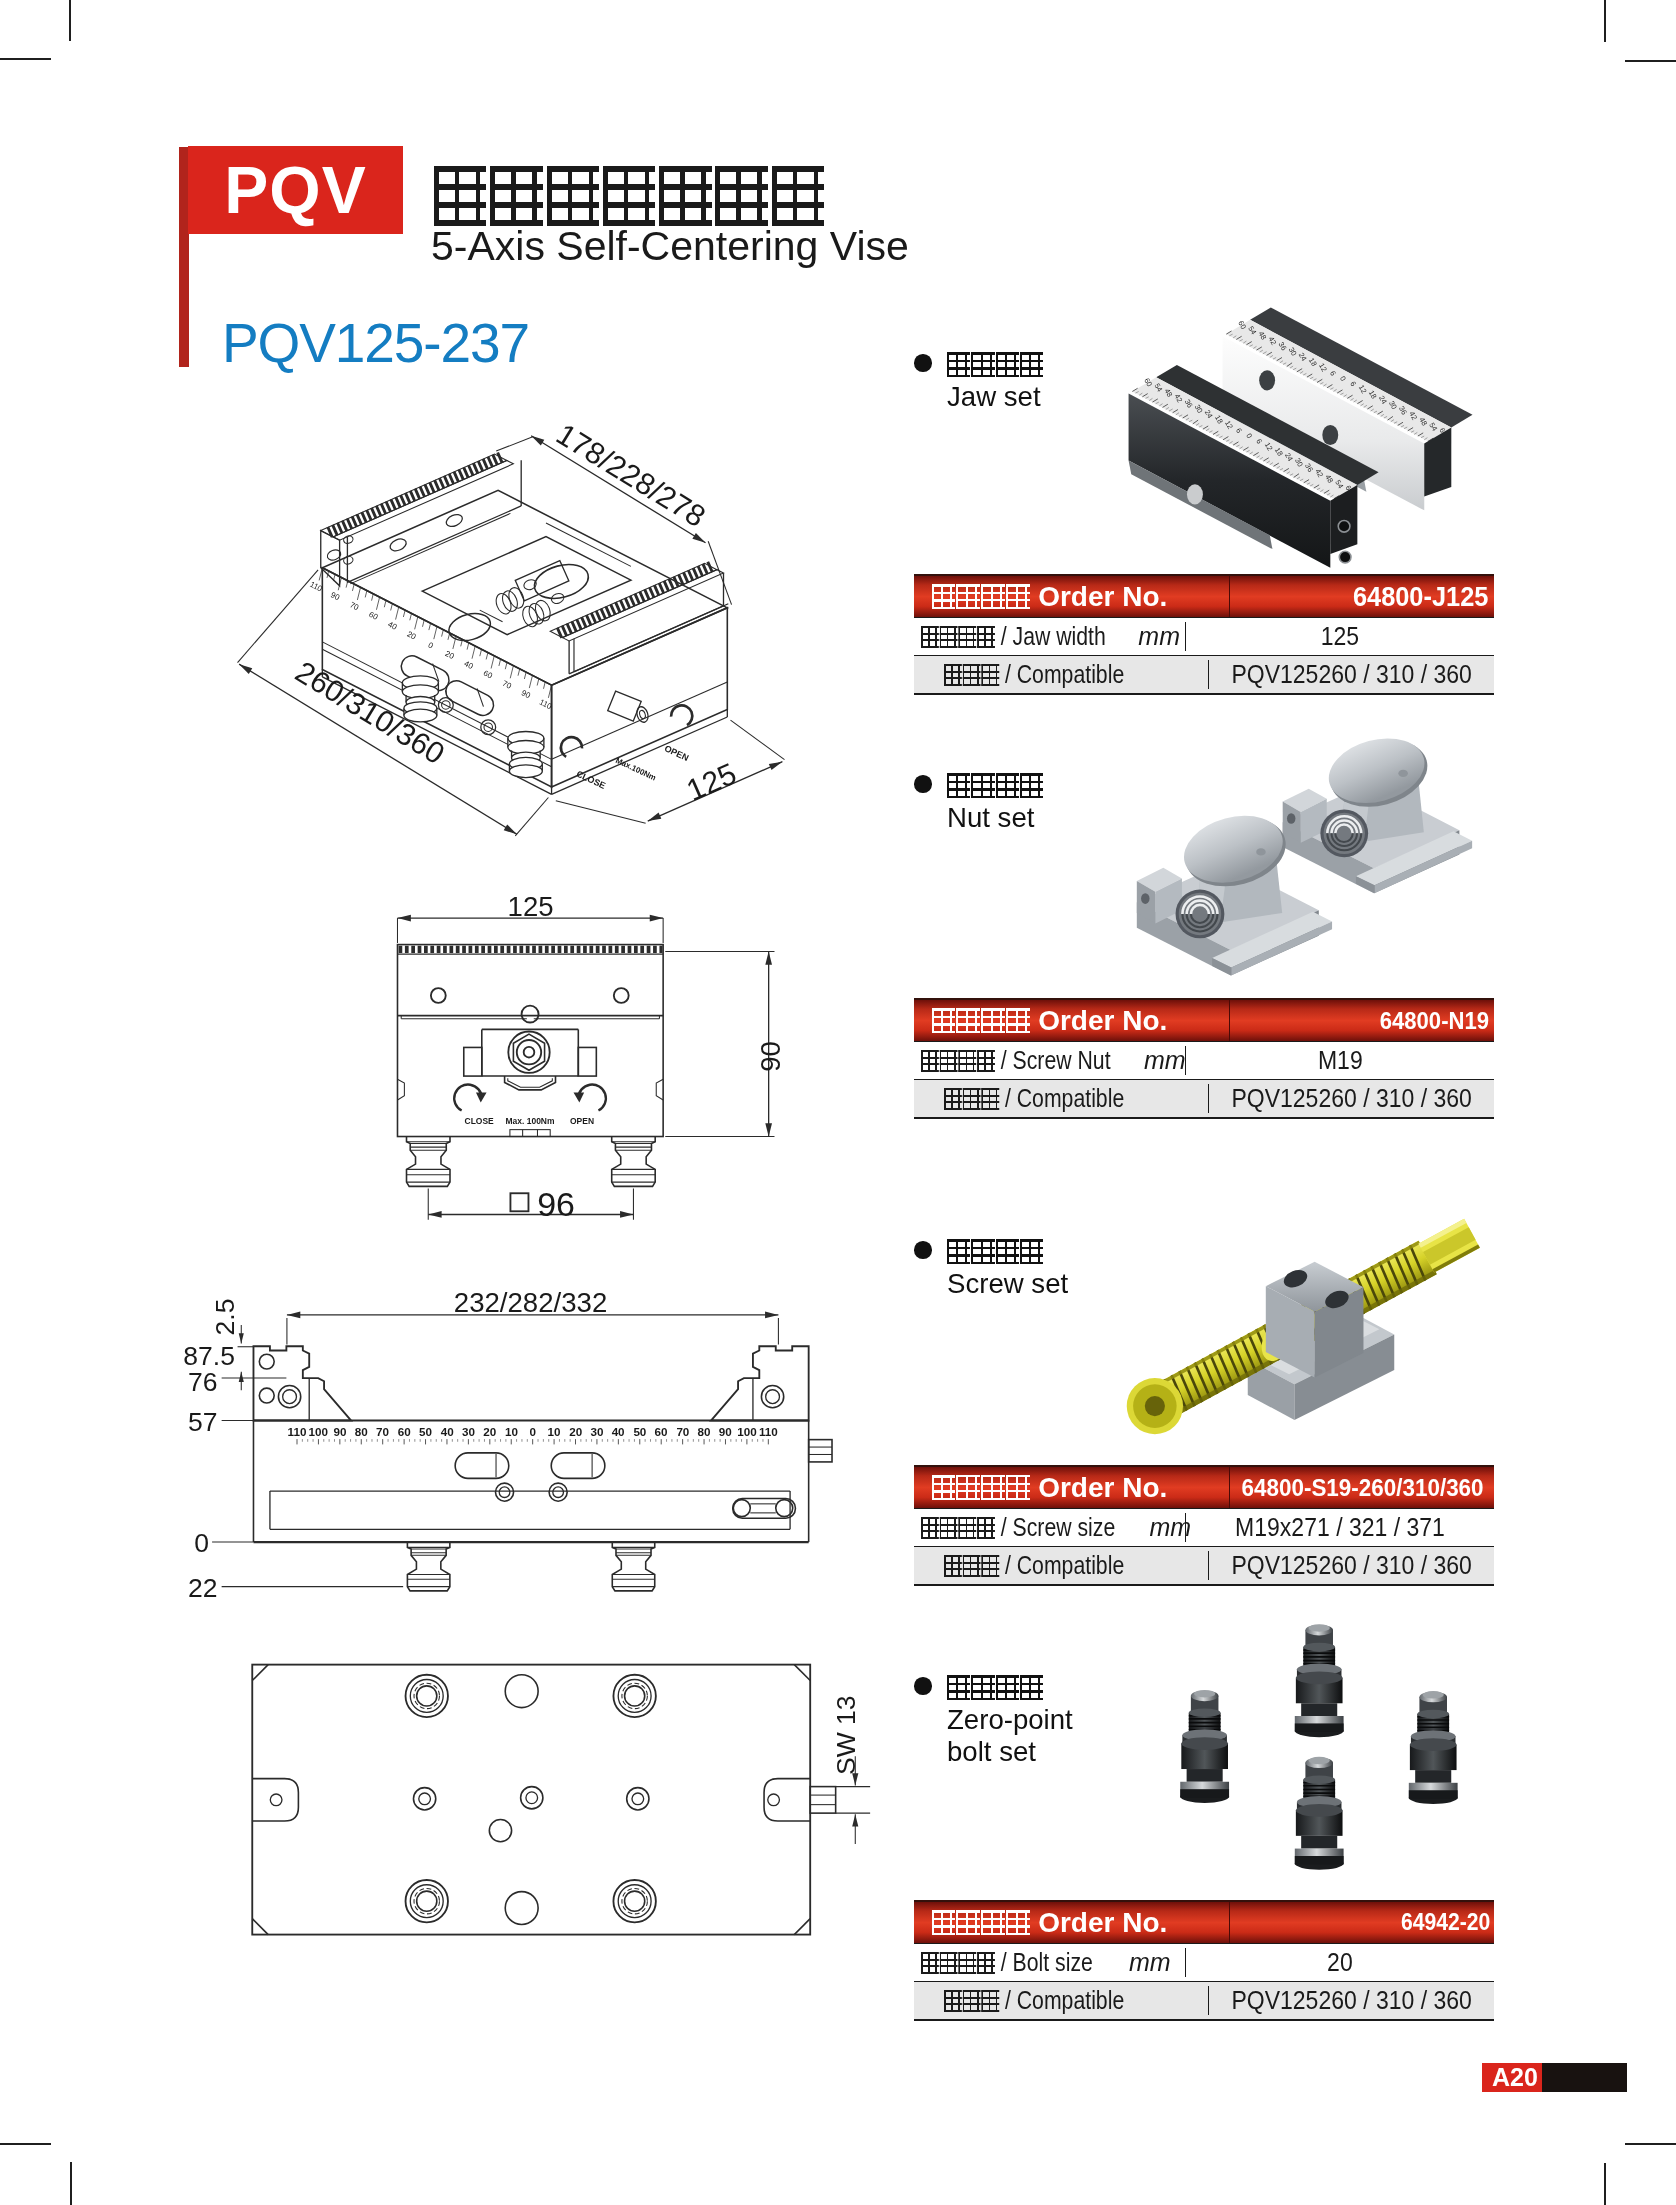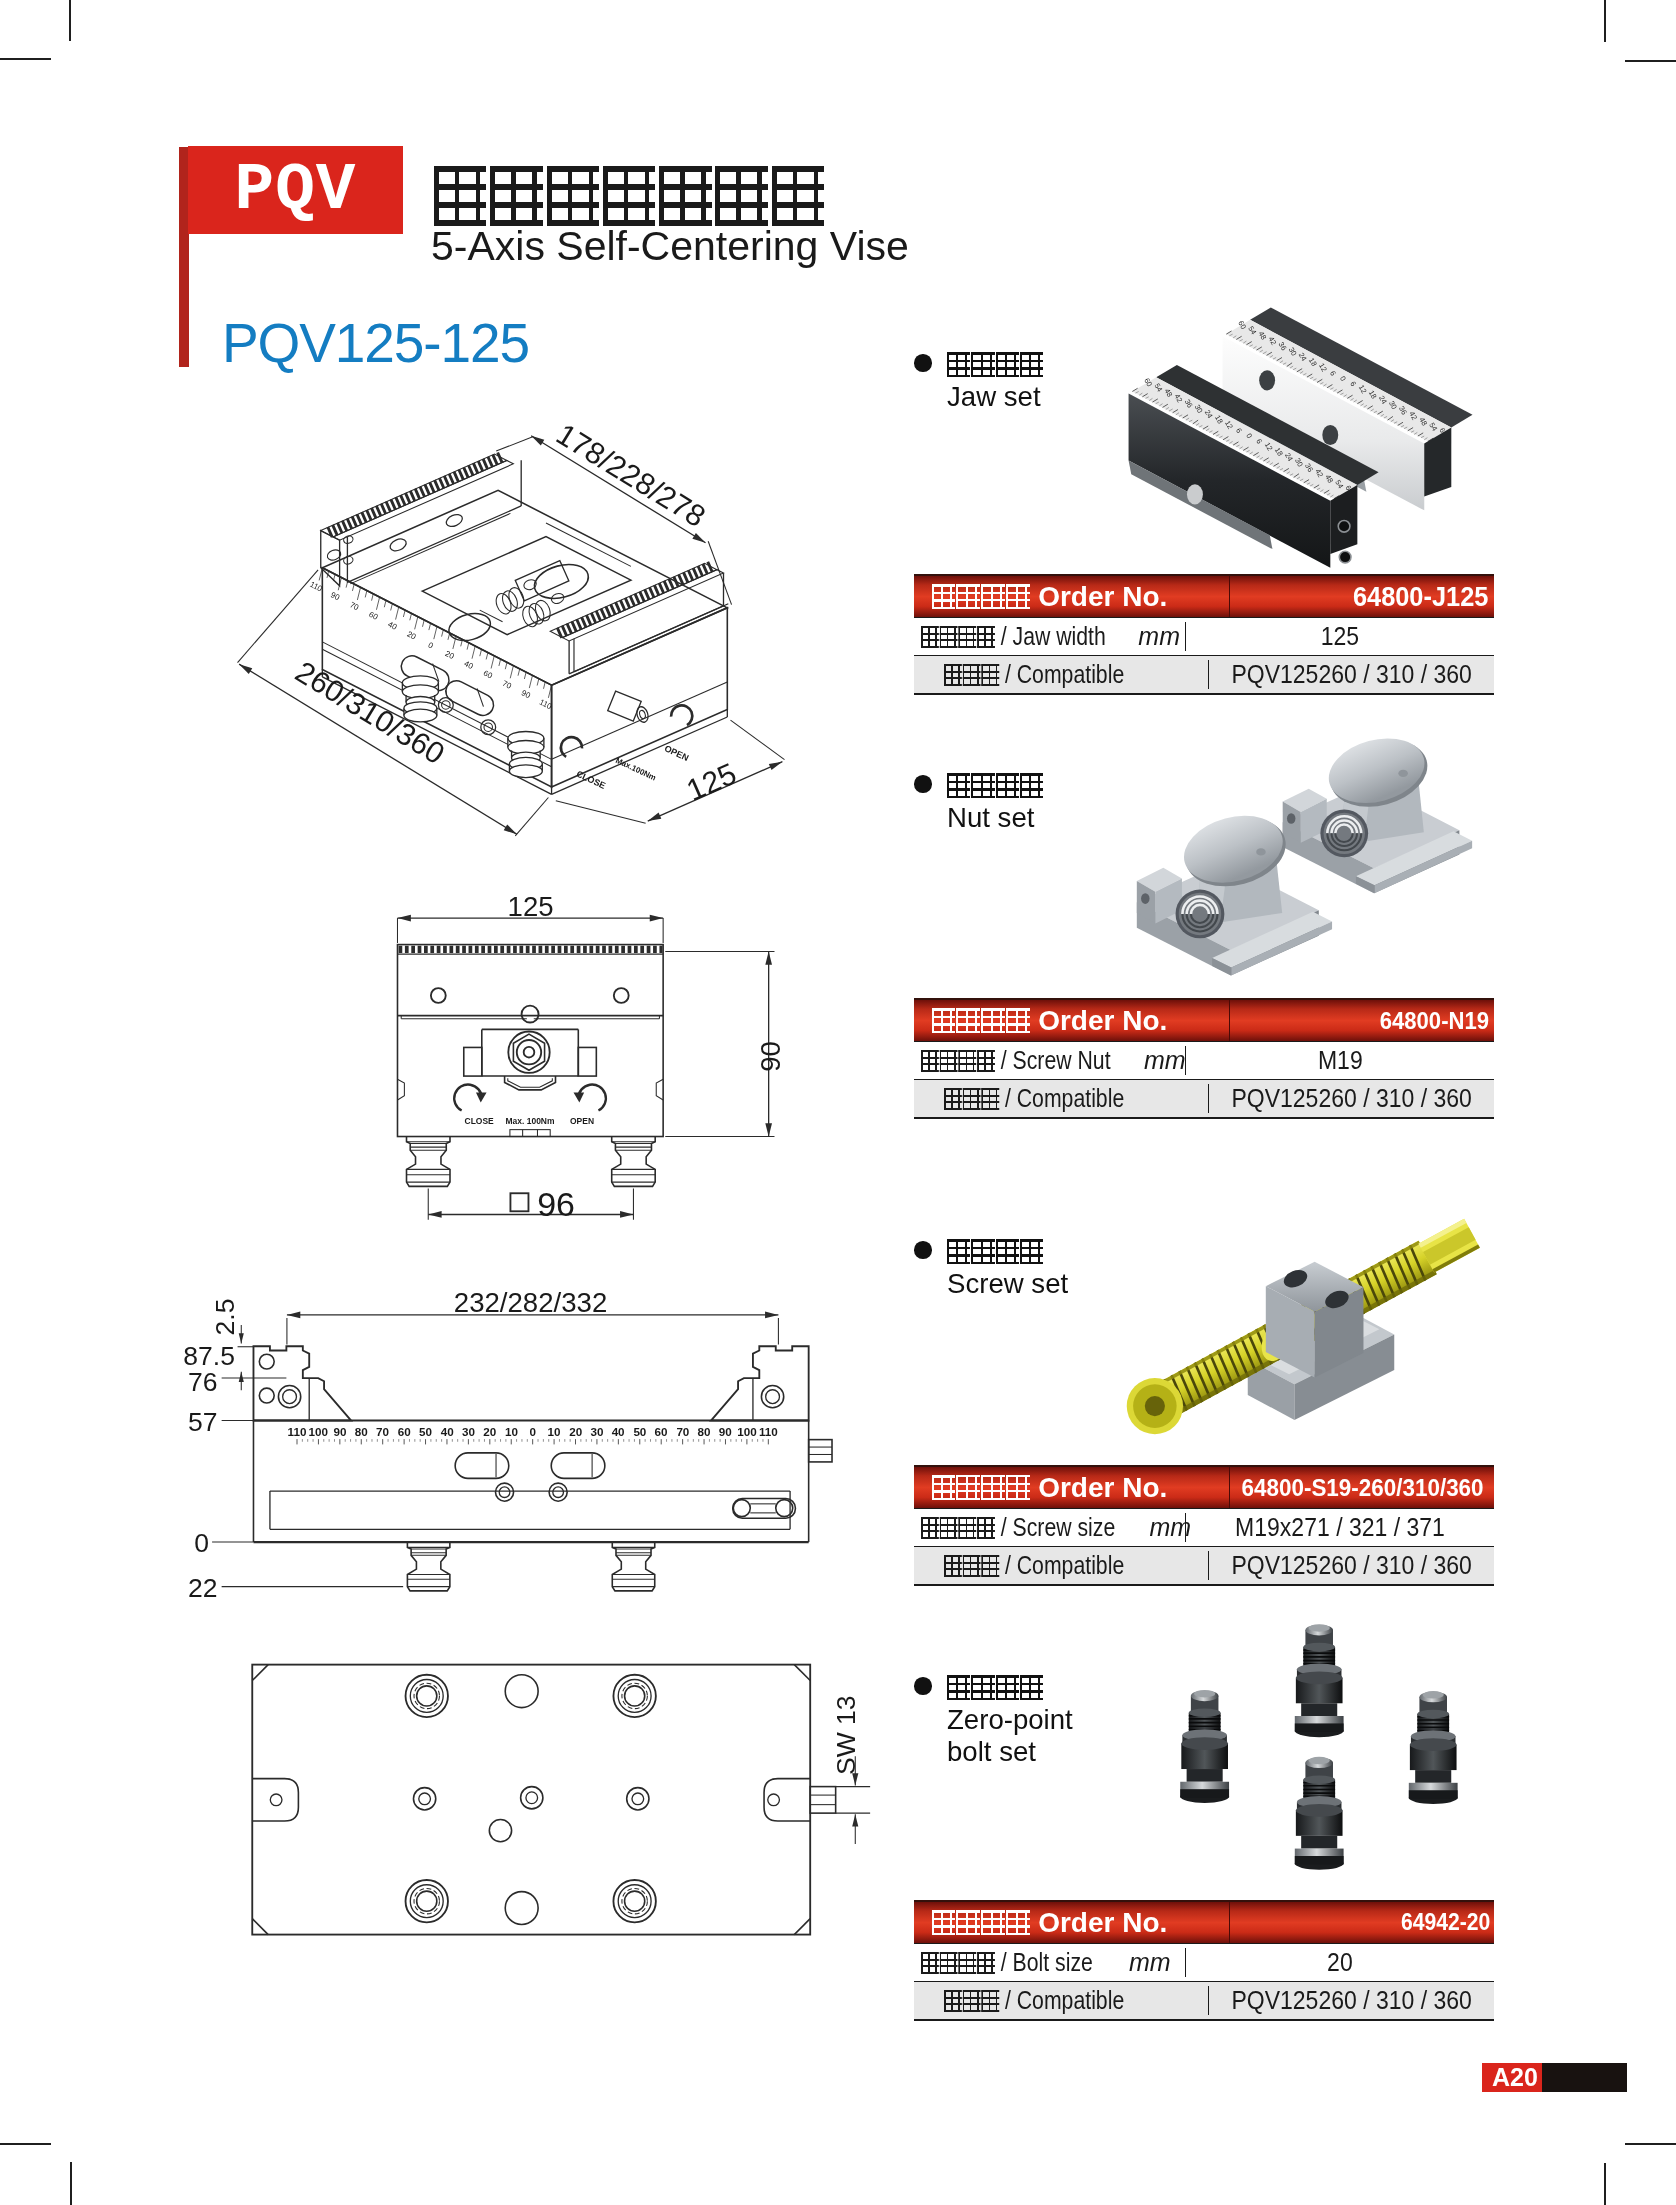--- a/index.html
+++ b/index.html
@@ -36,26 +36,26 @@
 <div class="cm" style="left:0;top:58px;width:51px;height:2.1px;"></div>
 <div class="cm" style="left:1604px;top:0;width:2.1px;height:42px;"></div>
 <div class="cm" style="left:1625px;top:60px;width:51px;height:2.1px;"></div>
 <div class="cm" style="left:0;top:2143px;width:51px;height:2.1px;"></div>
 <div class="cm" style="left:70px;top:2162px;width:2.1px;height:43px;"></div>
 <div class="cm" style="left:1625px;top:2143px;width:51px;height:2.1px;"></div>
 <div class="cm" style="left:1604px;top:2163px;width:2.1px;height:42px;"></div>
 
 <div class="abs" style="left:179px;top:147px;width:9.5px;height:220px;background:#b1241c;"></div>
 <div class="abs" style="left:188px;top:146px;width:215px;height:88px;background:#da251c;
-  display:flex;align-items:center;justify-content:center;font-family:Liberation Mono, monospace;">
+  display:flex;align-items:center;justify-content:center;">
   <span style="color:#fff;font-weight:bold;font-size:66px;letter-spacing:1.1px;">PQV</span>
 </div>
 <div class="abs tt" style="left:434px;top:161px;font-size:64px;color:#1a1a1a;"><span class="cj"></span><span class="cj"></span><span class="cj"></span><span class="cj"></span><span class="cj"></span><span class="cj"></span><span class="cj"></span></div>
 <div class="abs" style="left:431px;top:223px;font-size:41px;color:#1a1a1a;">5-Axis Self-Centering Vise</div>
-<div class="abs" style="left:222px;top:311px;font-size:55px;letter-spacing:-1.1px;color:#147dc2;">PQV125-125</div>
+<div class="abs" style="left:222px;top:311px;font-size:55px;letter-spacing:-1.1px;color:#147dc2;">PQV125-237</div>
 
 <div class="bullet" style="left:947px;top:349px;">
  <div class="dot"></div>
     <div><span class="cj"></span><span class="cj"></span><span class="cj"></span><span class="cj"></span></div>
     <div>Jaw set</div>
   </div>
 <div class="bullet" style="left:947px;top:770px;">
  <div class="dot"></div>
     <div><span class="cj"></span><span class="cj"></span><span class="cj"></span><span class="cj"></span></div>
     <div>Nut set</div>

